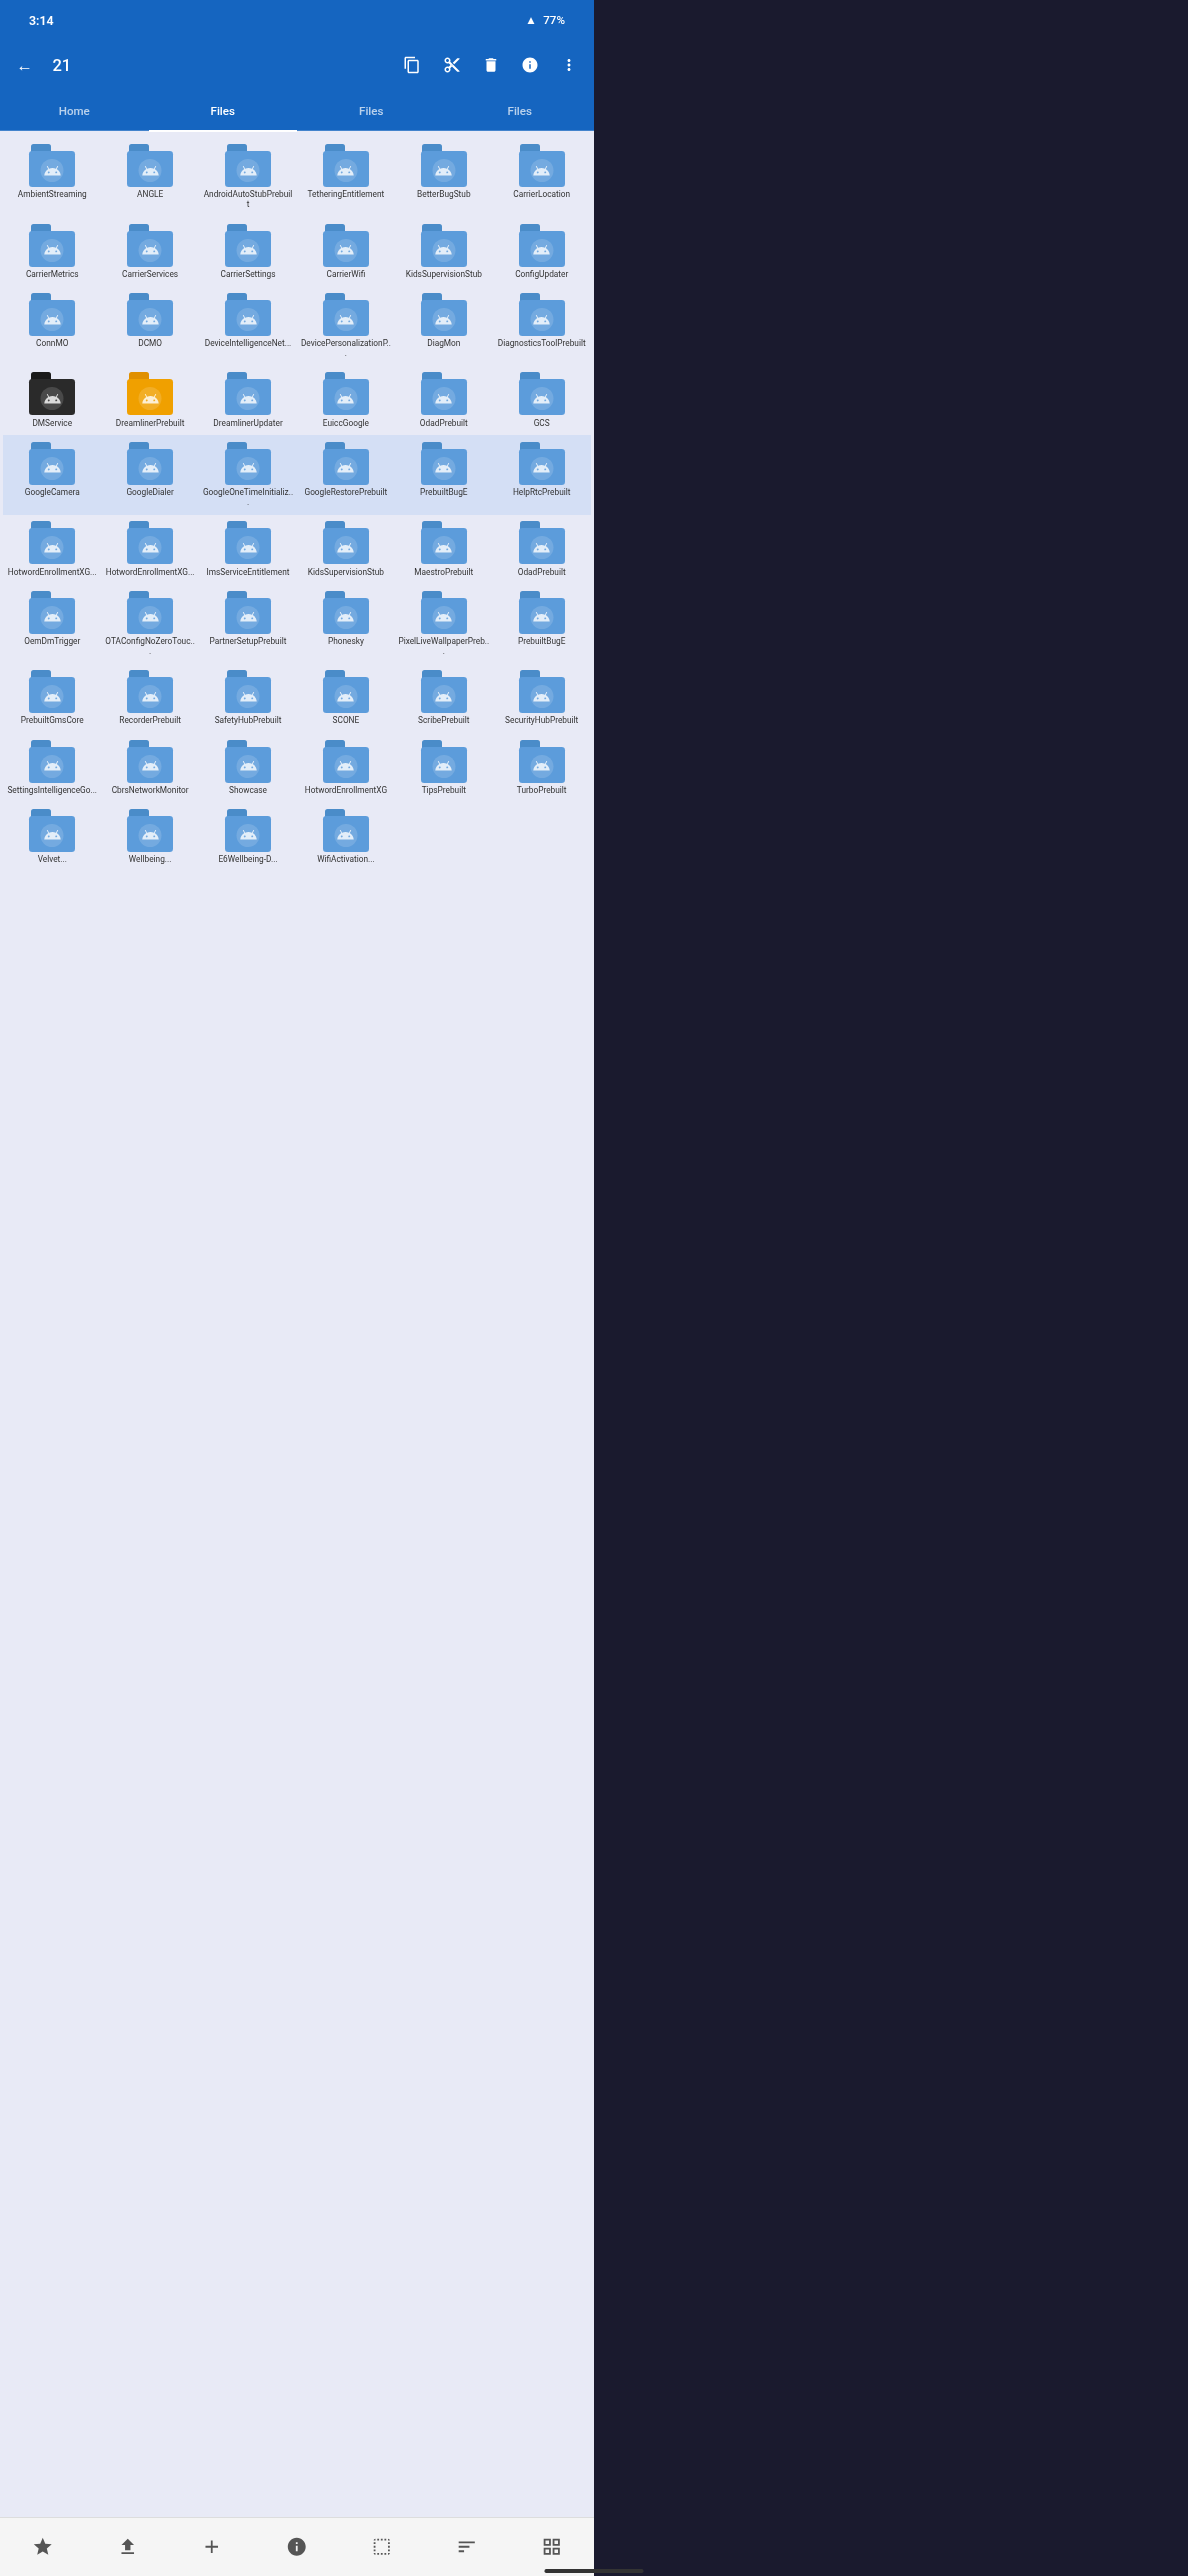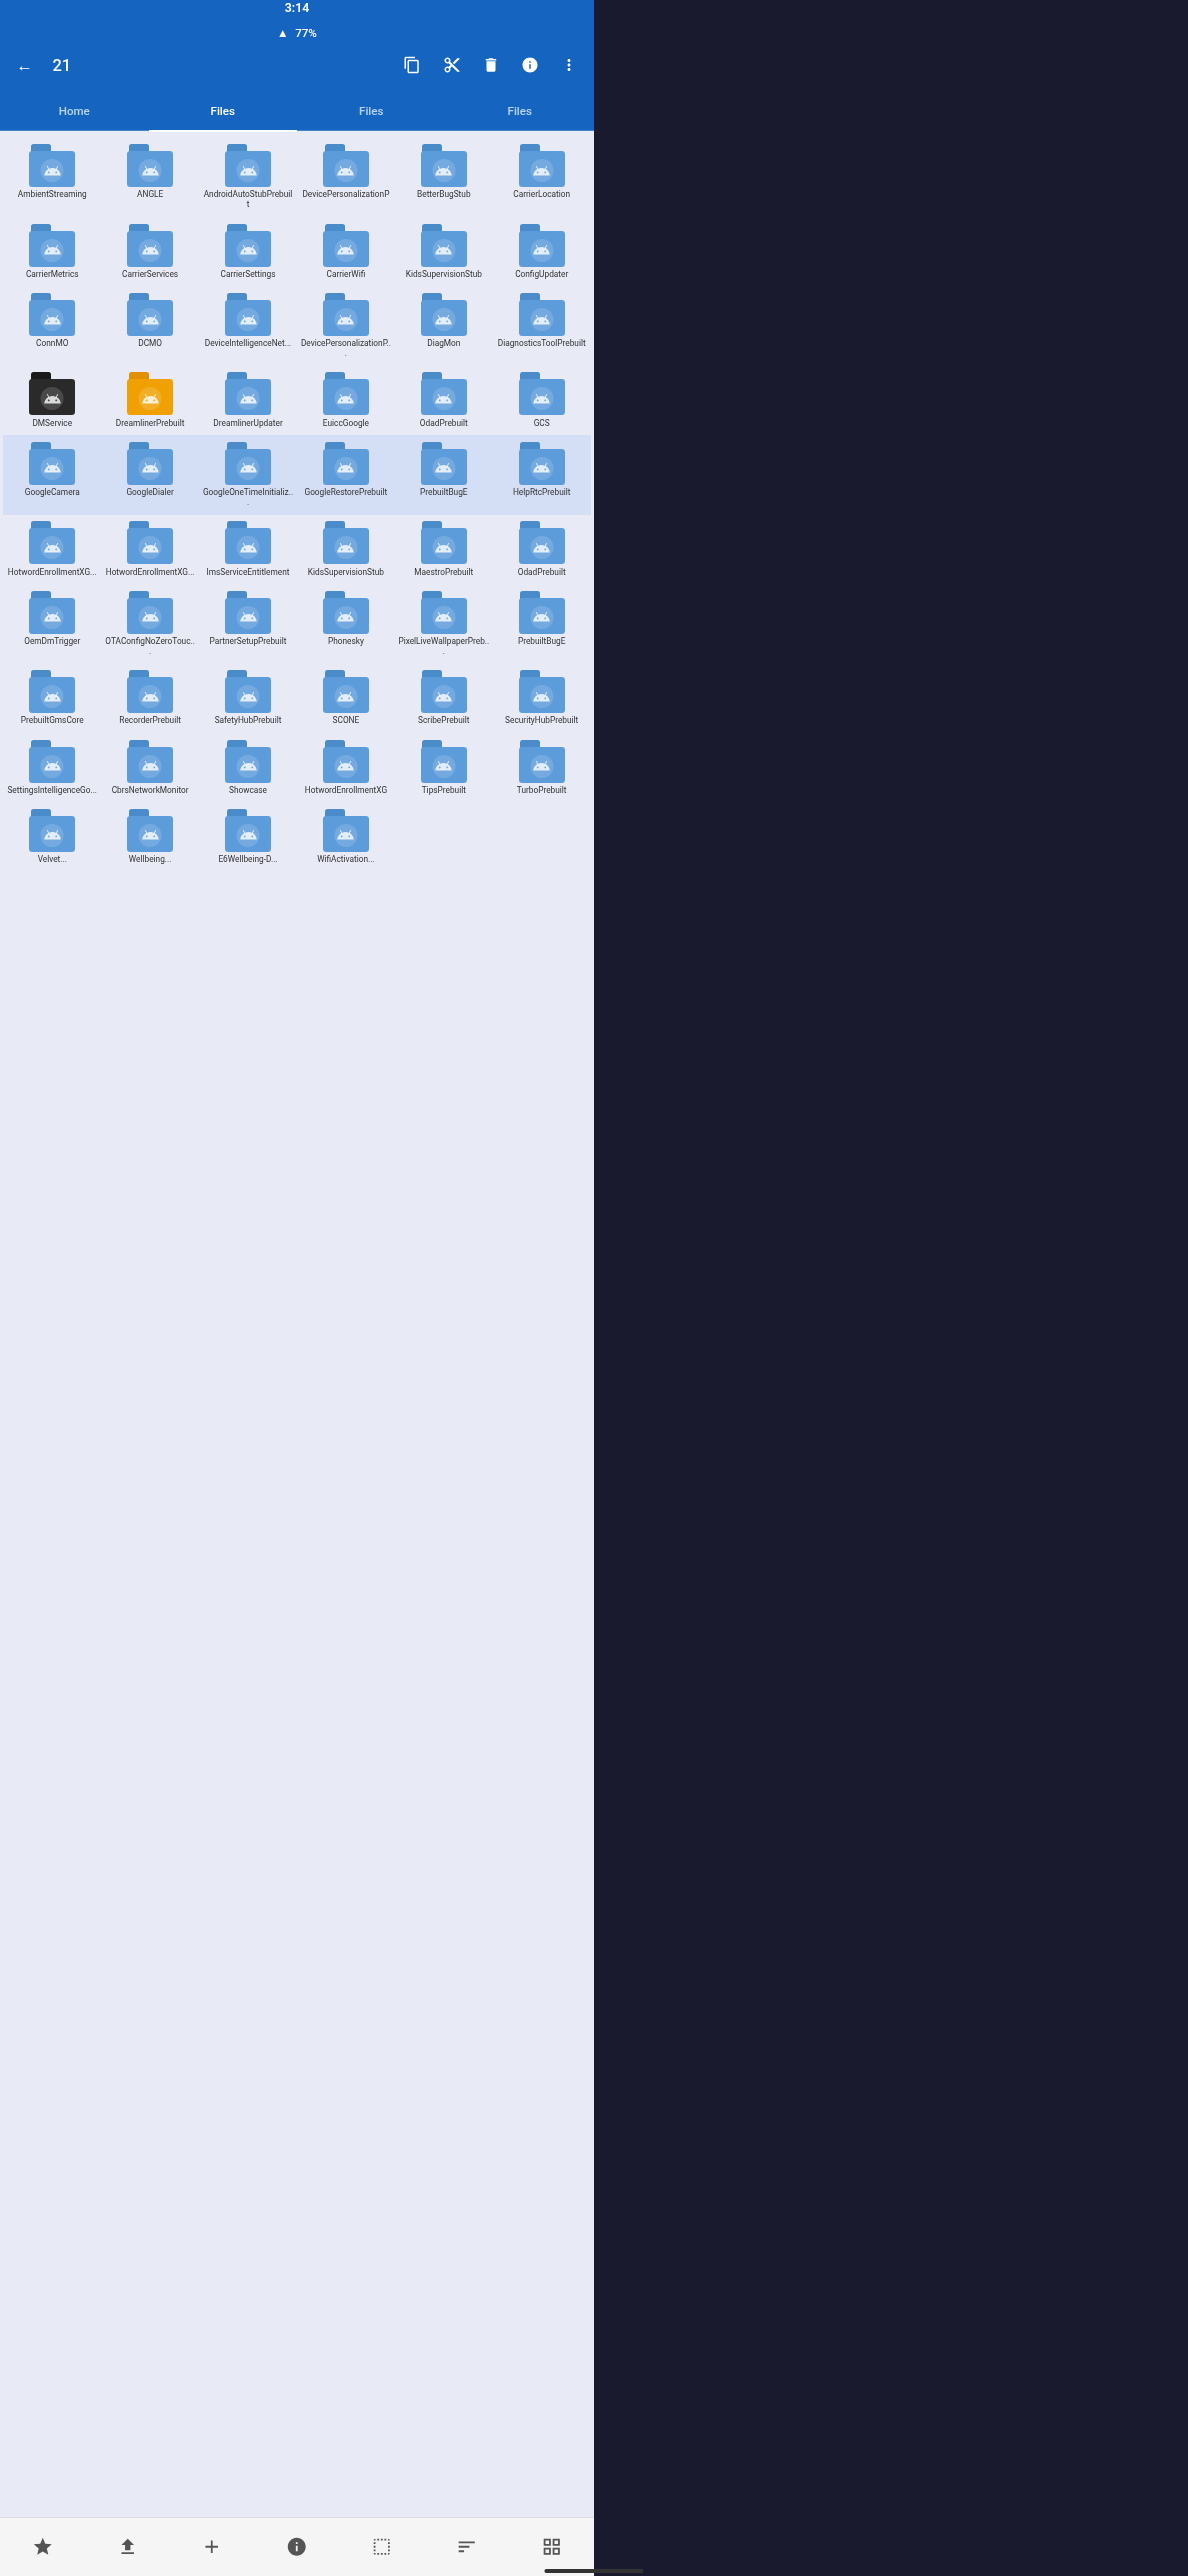--- a/index.html
+++ b/index.html
@@ -15,21 +15,20 @@
     .status-bar {
       background: #1565c0;
       height: 40px;
       display: flex;
       align-items: center;
       justify-content: space-between;
       padding: 0 29px;
       color: white;
       font-size: 11.6px;
       font-weight: 500;
-      flex-direction: column;
     }
     .status-bar .time { font-size: 12.4px; font-weight: 600; }
     .status-icons { display: flex; align-items: center; gap: 6.6px; }
 
     
     .toolbar {
       background: #1565c0;
       height: 50px;
       display: flex;
       align-items: center;
@@ -288,21 +287,21 @@
         <div class="folder-icon">
           <div class="folder-tab" style="background: rgb(74, 140, 201);"></div>
           <div class="folder-body" style="background: rgb(92, 156, 219);">
             <div class="folder-overlay">
               <svg width="18" height="18" viewBox="0 0 24 24" fill="rgba(255,255,255,0.8)">
                 <path d="M17.6 9.48l1.84-3.18c.16-.31.04-.69-.26-.85-.29-.15-.65-.06-.83.22l-1.88 3.24c-1.4-.62-2.96-.96-4.47-.96-1.51 0-3.07.34-4.47.96L5.65 5.67c-.19-.28-.55-.37-.83-.22-.31.16-.42.54-.26.85L6.4 9.48C3.3 11.25 1.28 14.44 1 18h22c-.28-3.56-2.3-6.75-5.4-8.52zM7 15.25c-.69 0-1.25-.56-1.25-1.25s.56-1.25 1.25-1.25 1.25.56 1.25 1.25-.56 1.25-1.25 1.25zm10 0c-.69 0-1.25-.56-1.25-1.25s.56-1.25 1.25-1.25 1.25.56 1.25 1.25-.56 1.25-1.25 1.25z"></path>
               </svg>
             </div>
           </div>
         </div>
-        <div class="item-label">DevicePersonalizationP</div>
+        <div class="item-label">TetheringEntitlement</div>
       </div>
       <div class="grid-item">
         <div class="folder-icon">
           <div class="folder-tab" style="background: rgb(74, 140, 201);"></div>
           <div class="folder-body" style="background: rgb(92, 156, 219);">
             <div class="folder-overlay">
               <svg width="18" height="18" viewBox="0 0 24 24" fill="rgba(255,255,255,0.8)">
                 <path d="M17.6 9.48l1.84-3.18c.16-.31.04-.69-.26-.85-.29-.15-.65-.06-.83.22l-1.88 3.24c-1.4-.62-2.96-.96-4.47-.96-1.51 0-3.07.34-4.47.96L5.65 5.67c-.19-.28-.55-.37-.83-.22-.31.16-.42.54-.26.85L6.4 9.48C3.3 11.25 1.28 14.44 1 18h22c-.28-3.56-2.3-6.75-5.4-8.52zM7 15.25c-.69 0-1.25-.56-1.25-1.25s.56-1.25 1.25-1.25 1.25.56 1.25 1.25-.56 1.25-1.25 1.25zm10 0c-.69 0-1.25-.56-1.25-1.25s.56-1.25 1.25-1.25 1.25.56 1.25 1.25-.56 1.25-1.25 1.25z"></path>
               </svg>
             </div>

